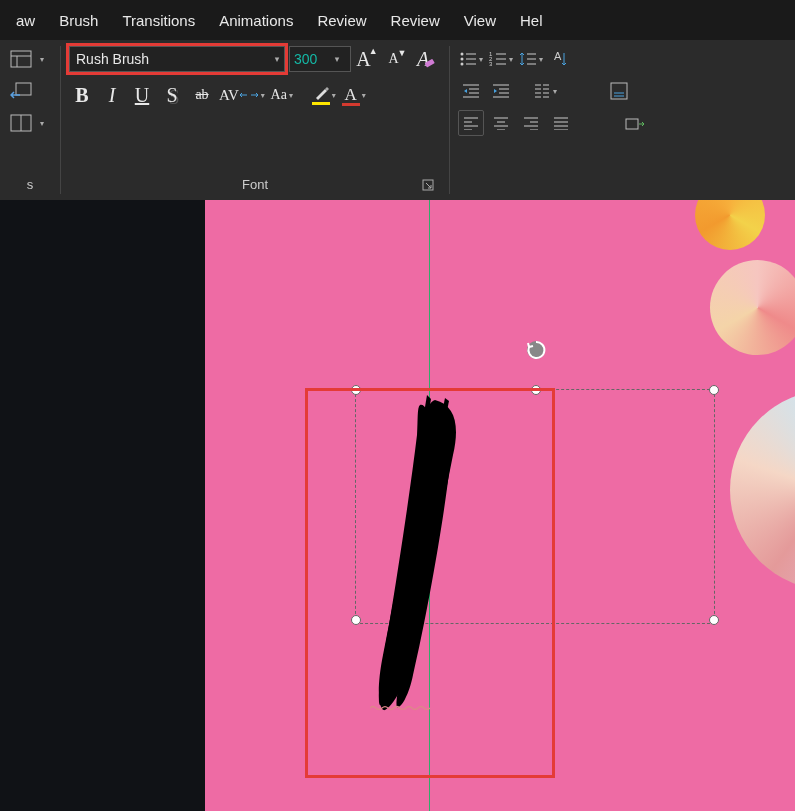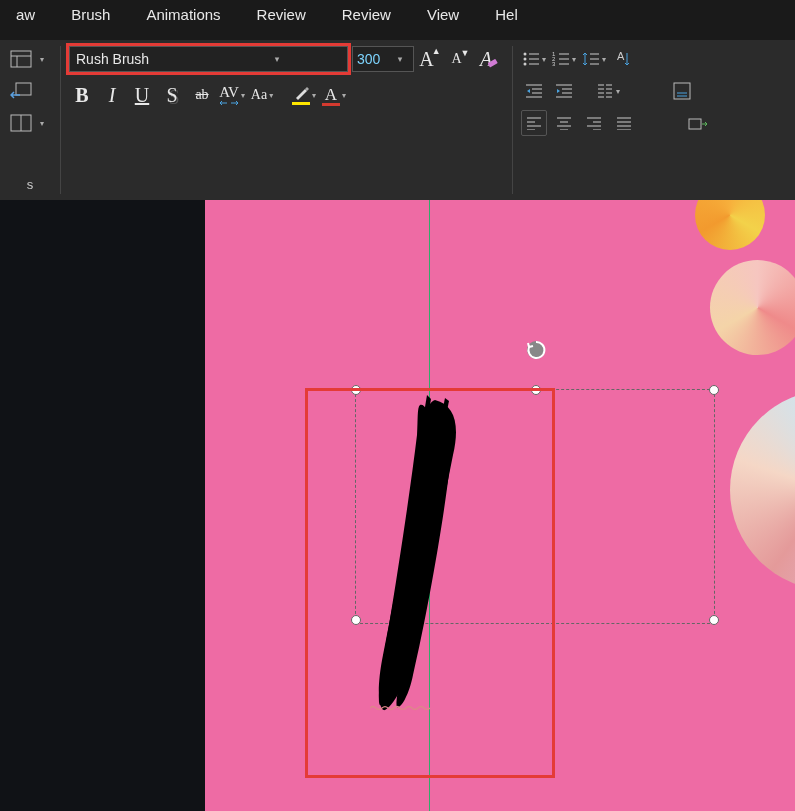--- a/index.html
+++ b/index.html
@@ -1,30 +1,30 @@
 <!DOCTYPE html>
 <html><head>
 <meta charset="utf-8">
 <style>
 html,body{margin:0;padding:0;background:#000;font-family:"Segoe UI",Arial,sans-serif;color:#e8e8e8;width:795px;height:811px;overflow:hidden;font-size:14px}
 *{box-sizing:border-box}
-.tabbar{height:40px;display:flex;align-items:flex-start;gap:12px;padding:0 4px;background:#1a1a1a}
+.tabbar{height:40px;display:flex;align-items:center;gap:0;padding:0 4px;background:#1a1a1a}
 .tab{padding:6px 12px;cursor:pointer;color:#e8e8e8;font-size:15px}
 .ribbon{background:#2b2b2b;height:160px;display:flex}
 .group{display:flex;flex-direction:column;justify-content:space-between;padding:6px 8px 4px 8px;position:relative}
 .group-sep{width:1px;background:#444;margin:6px 0}
 .group-label{text-align:center;font-size:13px;color:#ccc;padding:2px 0 4px 0;position:relative}
 .launcher{position:absolute;right:6px;bottom:4px;width:14px;height:14px;font-size:10px;color:#aaa;display:flex;align-items:center;justify-content:center}
 .row{display:flex;align-items:center;gap:4px;margin-bottom:6px}
 .btn{min-width:26px;height:26px;display:flex;align-items:center;justify-content:center;cursor:pointer;border-radius:2px}
 .btn svg{display:block}
 .fontbox{display:flex;align-items:center;border:1px solid #555;background:#222;height:26px}
 .fontbox.highlight{outline:3px solid #e43b36;outline-offset:0}
 .fontname{width:200px;padding:0 6px;color:#e8e8e8;background:transparent;border:0;outline:0;font-size:14px;height:24px}
-.fontsize{width:40px;padding:0 4px;color:#7dd3fc;background:transparent;border:0;outline:0;font-size:14px;height:24px;text-align:left}
+.fontsize{width:40px;padding:0 4px;color:#14b8a6;background:transparent;border:0;outline:0;font-size:14px;height:24px;text-align:left}
 .dd{width:14px;height:24px;display:flex;align-items:center;justify-content:center;color:#aaa;font-size:9px}
 .letter{font-family:"Times New Roman",serif;font-size:20px;color:#e8e8e8}
 .small-letter{font-family:"Times New Roman",serif;font-size:14px;color:#e8e8e8}
 .canvas-wrap{position:absolute;top:200px;left:0;right:0;bottom:0;display:flex;background:#101216}
 .thumb-strip{width:205px;background:#101216}
 .slide-area{flex:1;position:relative;overflow:hidden}
 .slide{position:absolute;left:0;top:0;width:700px;height:700px;background:#ee6ba4}
 .textbox-sel{position:absolute;border:1px dashed #666}
 .handle{position:absolute;width:10px;height:10px;background:#fff;border:1px solid #666;border-radius:50%}
 .rotate-handle{position:absolute;width:24px;height:24px;display:flex;align-items:center;justify-content:center}
@@ -38,20 +38,21 @@
 .strike{text-decoration:line-through}
 .drop-caret{font-size:8px;margin-left:2px;color:#aaa}
 .color-bar{height:3px;margin-top:1px}
 </style>
 </head>
 <body>
 
 <div class="tabbar">
   <div class="tab">aw</div>
   <div class="tab">Brush</div>
+  <div class="tab">Transitions</div>
   <div class="tab">Animations</div>
   <div class="tab">Review</div>
   <div class="tab">Review</div>
   <div class="tab">View</div>
   <div class="tab">Hel</div>
 </div>
 
 <div class="ribbon">
 
   <div class="group" style="width:60px">
@@ -85,21 +86,21 @@
       </div>
     </div>
     <div class="group-label">s</div>
   </div>
 
   <div class="group-sep"></div>
 
   <div class="group" style="flex:0 0 auto">
     <div>
       <div class="row">
-        <div class="fontbox highlight" style="width:279px">
+        <div class="fontbox highlight" style="width:216px">
           <input class="fontname" value="Rush Brush" style="">
           <div class="dd">▾</div>
         </div>
         <div class="fontbox" style="width:62px">
           <input class="fontsize" value="300" style="">
           <div class="dd">▾</div>
         </div>
         <div class="btn">
           <span class="letter">A</span>
             <span style="font-size:9px;position:relative;top:-8px;left:-2px">▲</span>
@@ -125,21 +126,21 @@
         <div class="btn">
             <span class="letter ul">U</span>
           </div>
         <div class="btn">
             <span class="letter" style="text-shadow:2px 2px 0 #555">S</span>
           </div>
         <div class="btn">
             <span class="small-letter strike">ab</span>
           </div>
         <div class="btn">
-          <div style="display:flex;flex-direction:column;align-items:center;line-height:1">
+          <div style="display:flex;flex-direction:row;align-items:center;line-height:1">
             <span style="font-family:'Times New Roman';font-size:15px">AV</span>
             <svg width="20" height="6">
                 <path d="M2 3 L8 3 M3 1 L1 3 L3 5 M12 3 L18 3 M17 1 L19 3 L17 5" stroke="#4aa3e0" fill="none"></path>
               </svg>
           </div>
           <span class="drop-caret">▾</span>
         </div>
         <div class="btn">
           <span class="small-letter">Aa</span>
           <span class="drop-caret">▾</span>
@@ -155,20 +156,29 @@
           </div>
           <span class="drop-caret">▾</span>
         </div>
         <div class="btn">
           <div style="display:flex;flex-direction:column;align-items:center">
             <span class="letter" style="font-size:17px">A</span>
             <div class="color-bar" style="background:#d43a2f;width:18px;height:3px;margin-top:-2px"></div>
           </div>
           <span class="drop-caret">▾</span>
         </div>
+      </div>
+    </div>
+    <div class="group-label">
+      <span>Font</span>
+      <div class="launcher">
+        <svg width="12" height="12">
+            <rect x="1" y="1" width="10" height="10" fill="none" stroke="#aaa"></rect>
+            <path d="M4 4 L9 9 M9 6 L9 9 L6 9" stroke="#aaa" fill="none"></path>
+          </svg>
       </div>
     </div>
   </div>
 
   <div class="group-sep"></div>
 
   <div class="group" style="flex:1">
     <div>
       <div class="row">
         <div class="btn">

